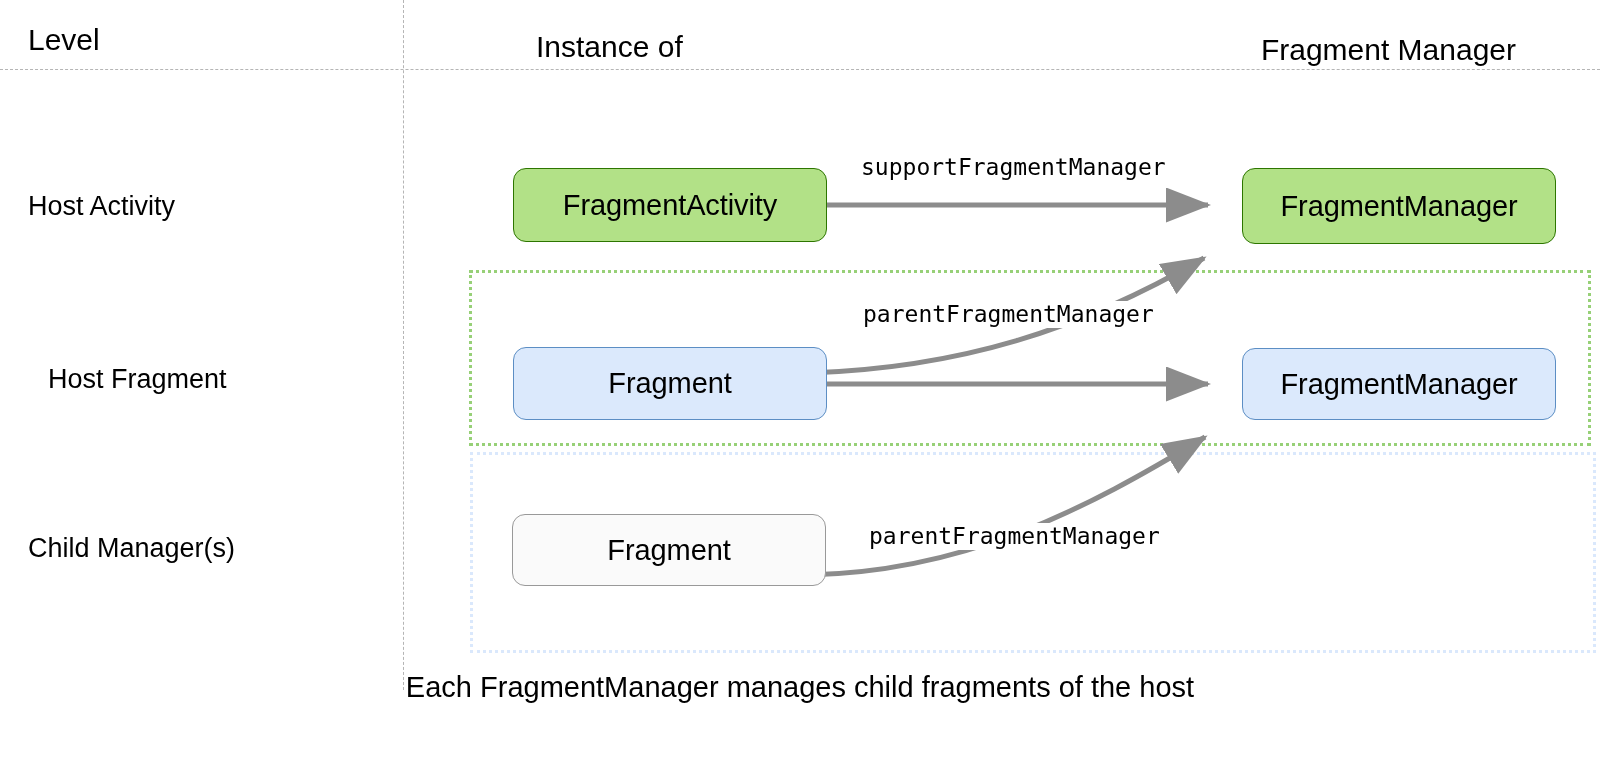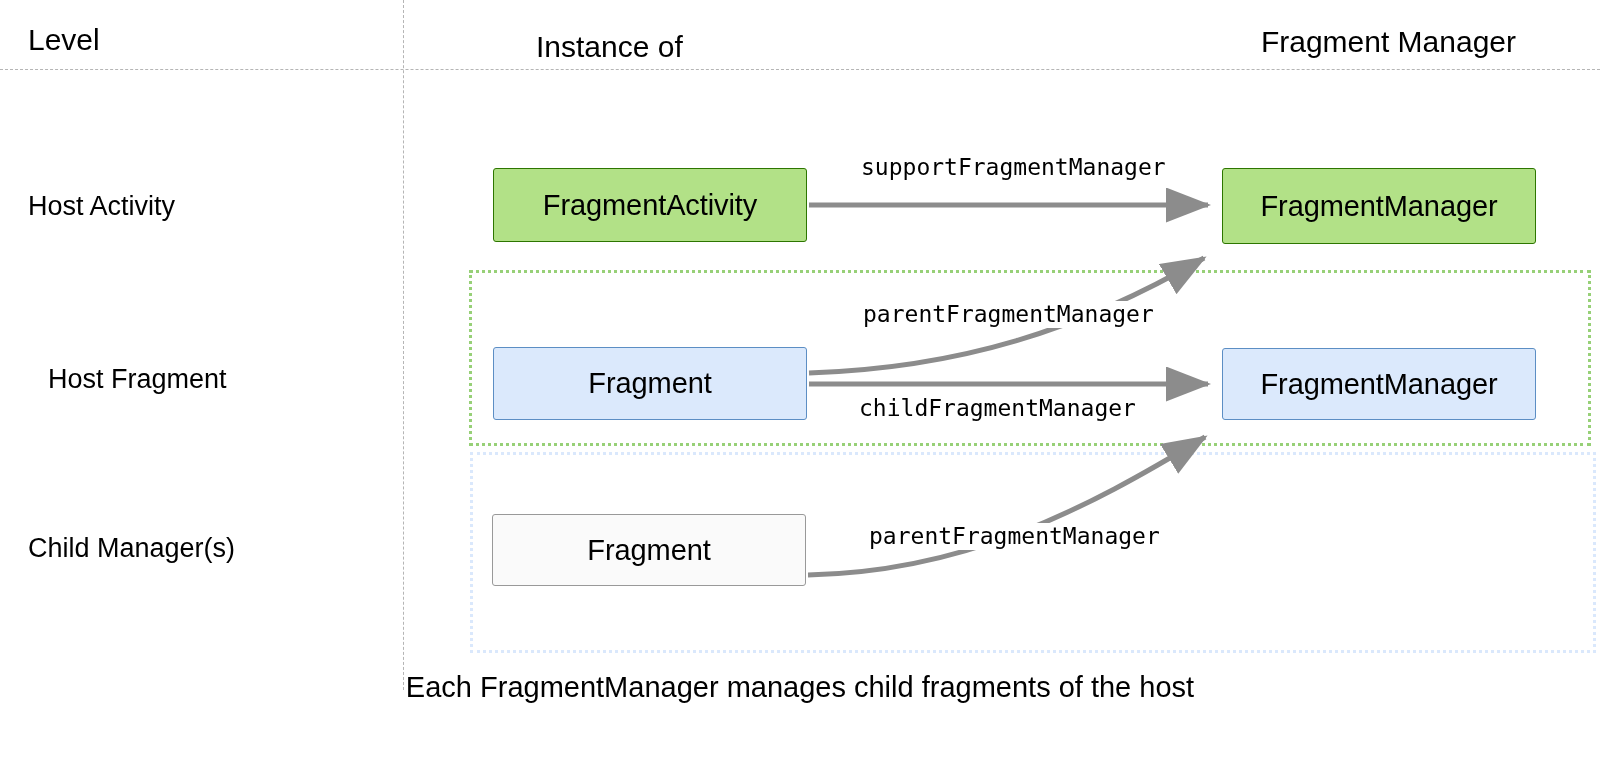--- a/index.html
+++ b/index.html
@@ -22,21 +22,21 @@
   
   .hdr {
     position: absolute;
     font-size: 30px;
     color: #000000;
     white-space: nowrap;
     line-height: 1;
   }
   #hdr-level   { left: 28px;  top: 25px; }
   #hdr-instance{ left: 488px; top: 32px; margin-left: 48px; }
-  #hdr-fm      { right: 84px; top: 27px; }
+  #hdr-fm      { right: 84px; top: 35px; }
 
   
   .rule-h {
     position: absolute;
     left: 0;
     width: 1600px;
     height: 0;
     border-top: 1.6px dashed #b5b5b5;
   }
   #rule-top { top: 69px; }
@@ -82,25 +82,26 @@
     border: 3px dotted #dae8fc;
   }
 
   
   .node {
     position: absolute;
     box-sizing: border-box;
     display: flex;
     align-items: center;
     justify-content: center;
-    border-radius: 3px;
+    border-radius: 13px;
     font-size: 29px;
     color: #000000;
     white-space: nowrap;
     letter-spacing: -0.1px;
+    margin-left: 20px;
   }
   .node.green {
     background: #b2e187;
     border: 1.6px solid #2d7600;
   }
   .node.blue {
     background: #dbe9fc;
     border: 1.6px solid #5c8ec4;
   }
   .node.plain {
@@ -200,19 +201,18 @@
   <div class="node blue" id="node-fragment-host">Fragment</div>
 
   <div class="node blue" id="node-fm-host">FragmentManager</div>
 
   <div class="node plain" id="node-fragment-child">Fragment</div>
 
   <div class="edge-label" id="edge-support">supportFragmentManager</div>
 
   <div class="edge-label" id="edge-parent-1">parentFragmentManager</div>
 
-  <div class="edge-label" id="edge-child">childFragmentManager</div>
 
   <div class="edge-label" id="edge-parent-2">parentFragmentManager</div>
 
   <div id="caption">Each FragmentManager manages child fragments of the host</div>
 
 </div>
 
 </body></html>

